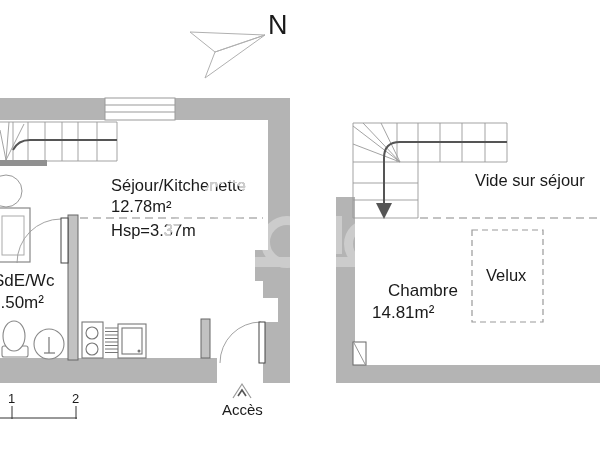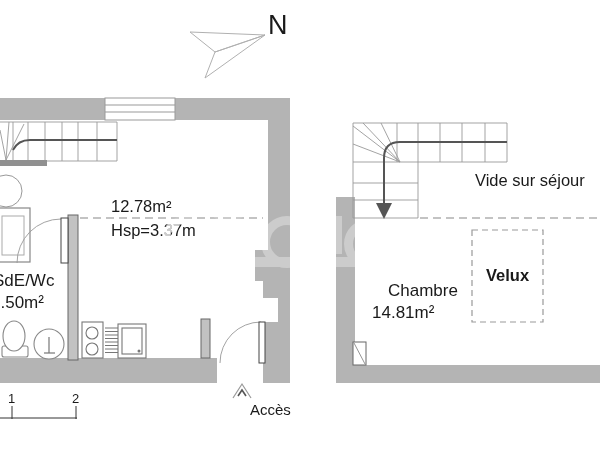--- a/index.html
+++ b/index.html
@@ -169,35 +169,36 @@
       </g>
 
       <line x1="420" y1="218" x2="598" y2="218" stroke="#b0b0b0" stroke-width="1.4" stroke-dasharray="8 5"></line>
 
       <rect x="472" y="230" width="71" height="92" fill="none" stroke="#999999" stroke-width="1.2" stroke-dasharray="6 4"></rect>
     </g>
   </svg>
 
   <div class="lbl lbl-n" style="left:268px;top:10px;">N</div>
 
+  <div class="lbl lbl-room" style="left:111px;top:176px;">Séjour/Kitchenette</div>
   <div class="lbl lbl-room" style="left:111px;top:197px;text-align:right;">12.78m²</div>
   <div class="lbl lbl-room" style="left:111px;top:221px;">Hsp=3.37m</div>
 
   <div class="lbl lbl-room-lg" style="left:-7px;top:271px;">SdE/Wc</div>
   <div class="lbl lbl-room-lg" style="left:-9px;top:293px;">3.50m²</div>
 
-  <div class="lbl lbl-acces" style="left:222px;top:401px;margin-left:28px;">Accès</div>
+  <div class="lbl lbl-acces" style="left:222px;top:401px;">Accès</div>
 
   <div class="lbl lbl-scale" style="left:8px;top:392px;">1</div>
   <div class="lbl lbl-scale" style="left:72px;top:392px;">2</div>
 
   <div class="lbl lbl-room" style="left:475px;top:171px;text-align:center;">Vide sur séjour</div>
   <div class="lbl lbl-room-lg" style="left:388px;top:281px;">Chambre</div>
   <div class="lbl lbl-room-lg" style="left:372px;top:303px;">14.81m²</div>
-  <div class="lbl lbl-room" style="left:486px;top:266px;font-weight:bold;">Velux</div>
+  <div class="lbl lbl-room" style="left:486px;top:266px;">Velux</div>
 
   <div id="watermark">
     <div class="wm wm-ring" style="left:261px;top:216px;width:34px;height:34px;"></div>
     <div class="wm wm-bar" style="left:334px;top:216px;width:8px;height:38px;"></div>
     <div class="wm wm-ring" style="left:344px;top:219px;width:32px;height:32px;"></div>
     <div class="wm wm-bar" style="left:250px;top:257px;width:130px;height:10px;"></div>
     <div class="wm wm-ring" style="left:204px;top:174px;width:32px;height:32px;border-width:8px;"></div>
     <div class="wm wm-ring" style="left:162px;top:216px;width:30px;height:30px;border-width:8px;"></div>
   </div>
 

